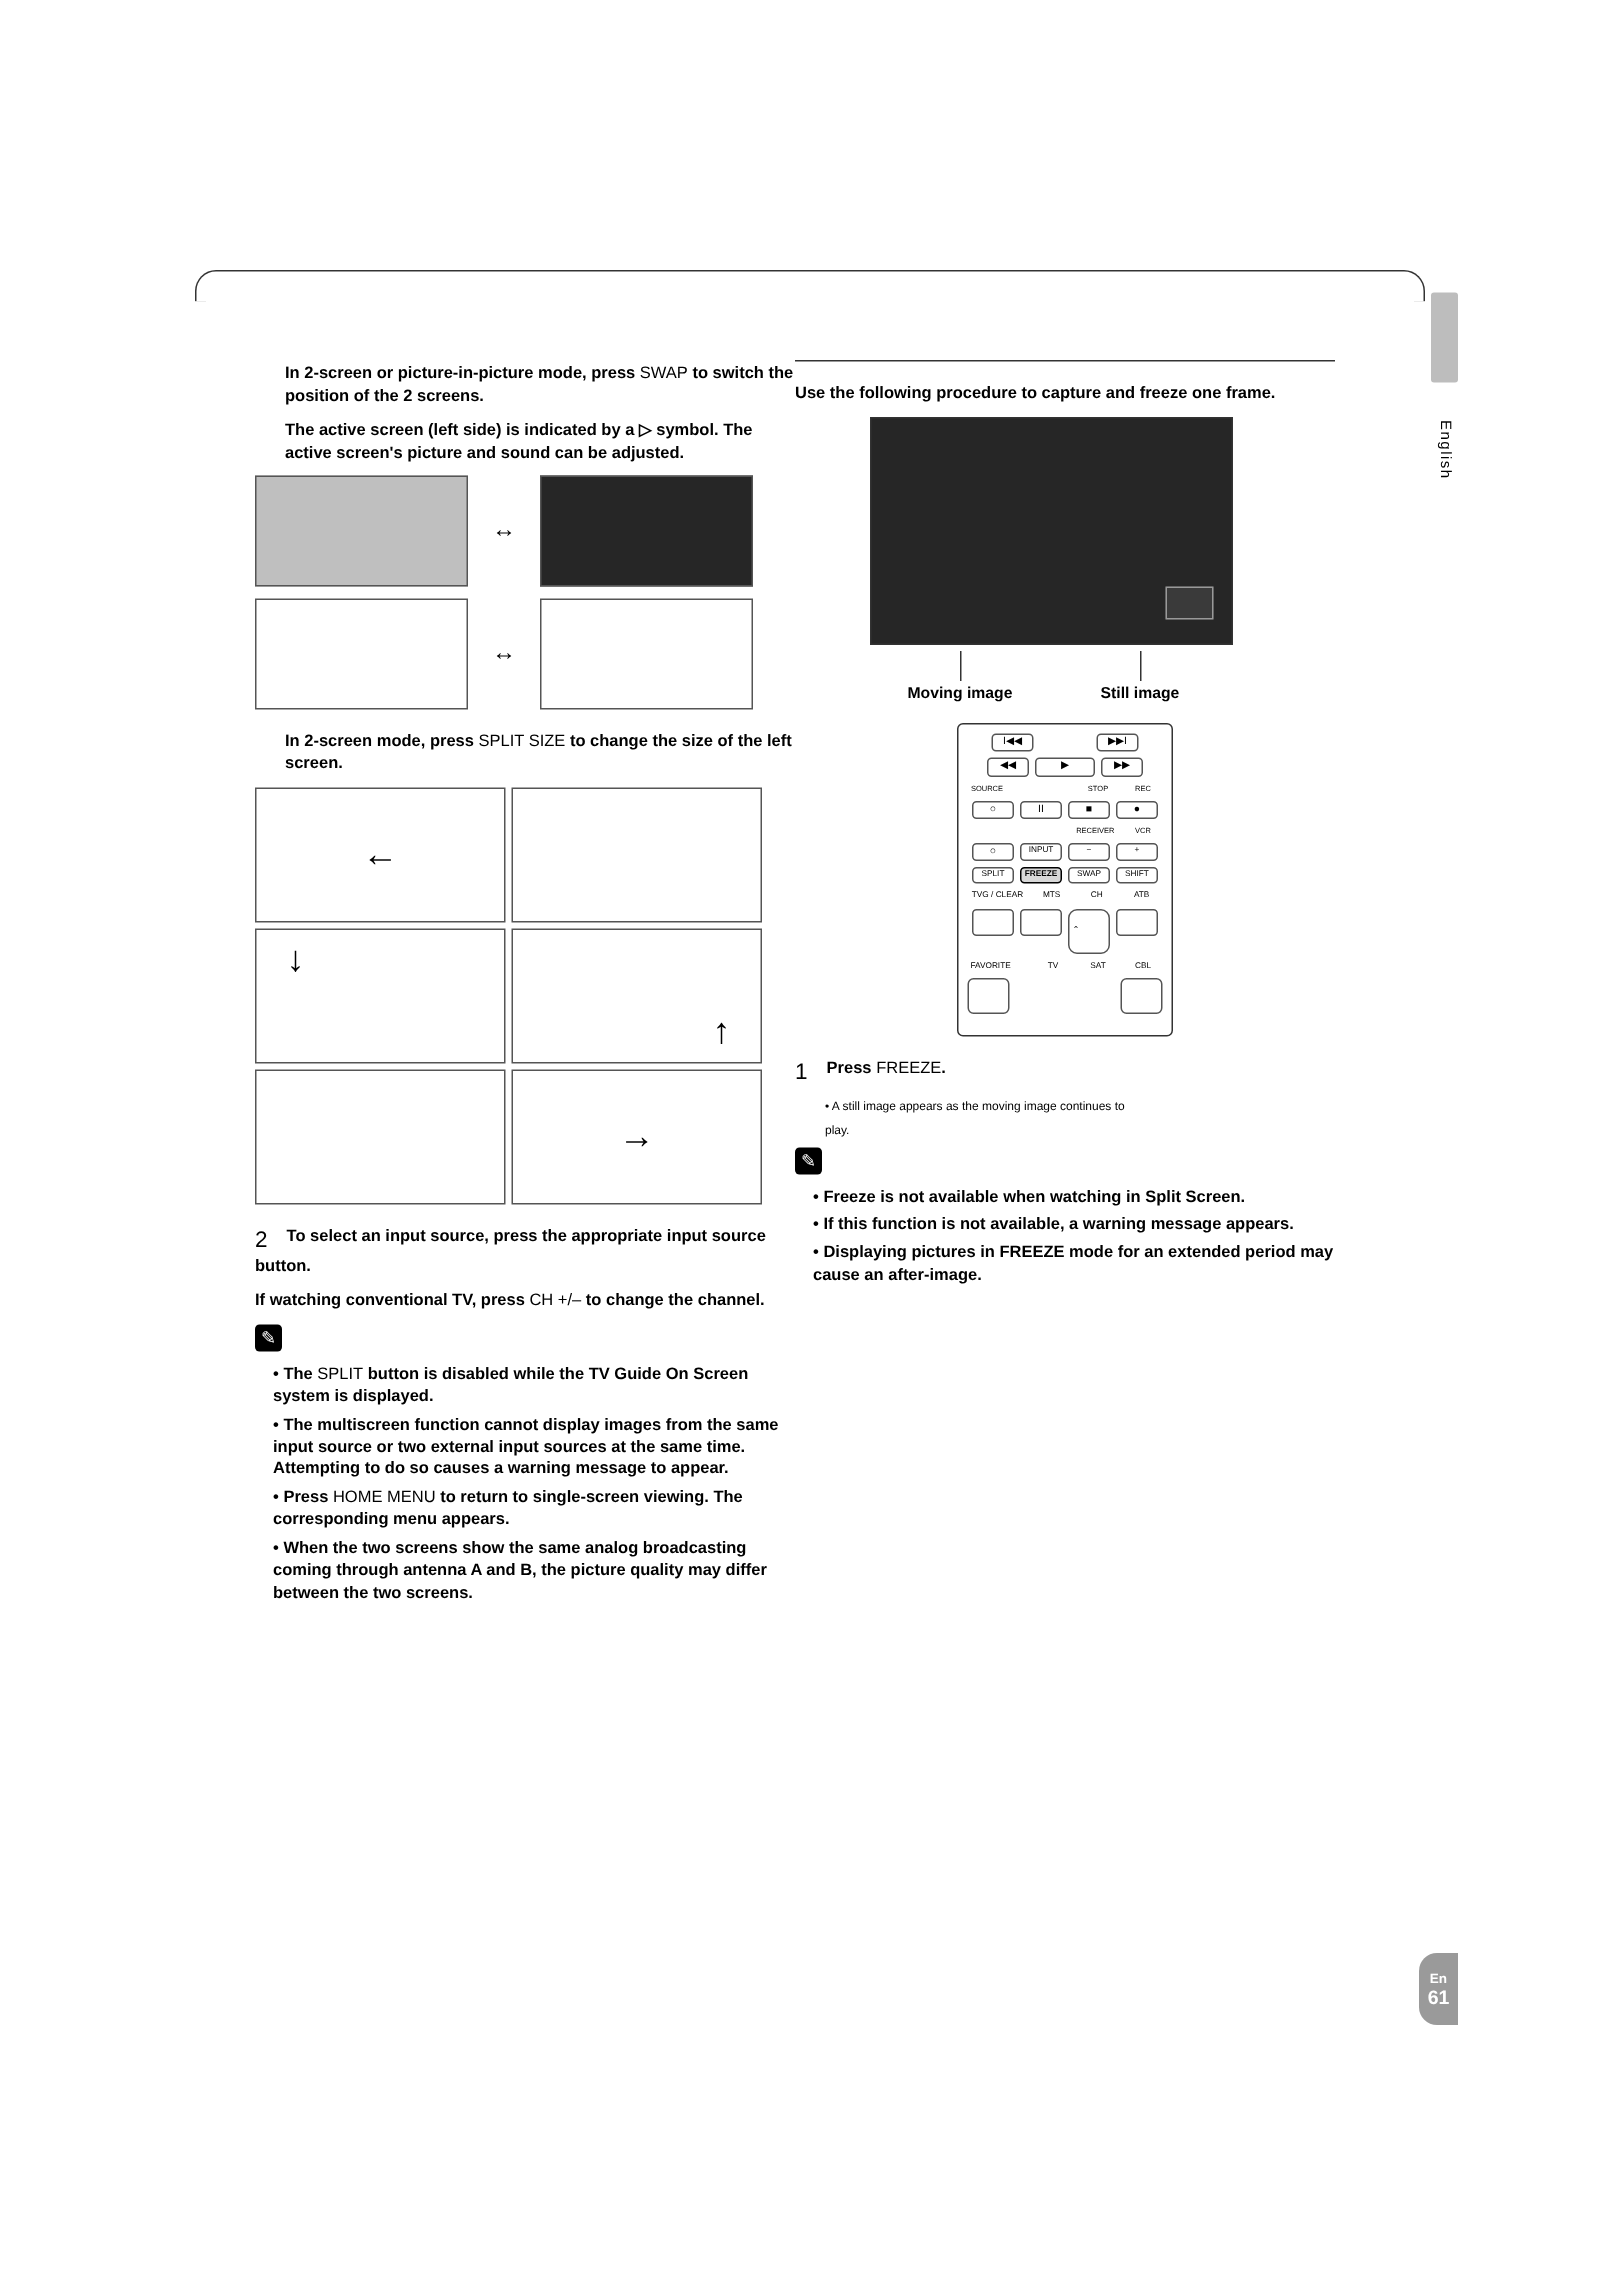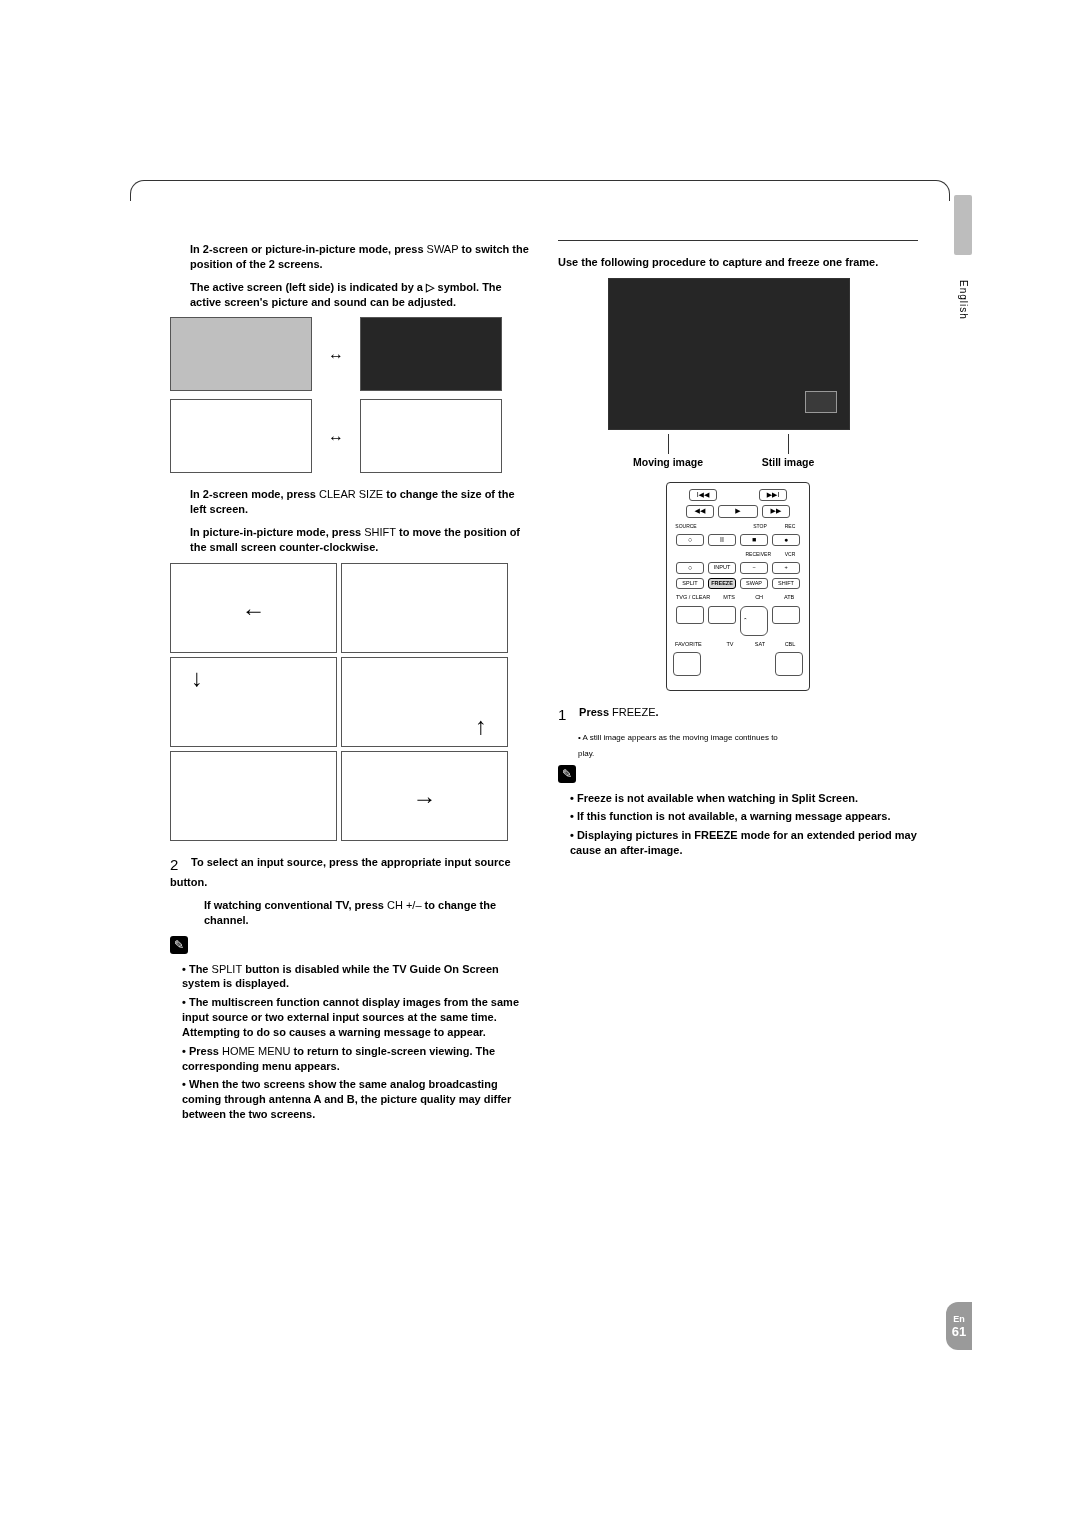--- a/index.html
+++ b/index.html
@@ -48,21 +48,20 @@
     text-orientation: mixed;
     font-size: 10px;
     letter-spacing: 1px;
   }
   .content {
     position: absolute;
     left: 170px;
     top: 240px;
     width: 760px;
     display: flex;
-    gap: 28px;
   }
   .col-l { width: 360px; }
   .col-r { width: 360px; }
   .step-prefix {
     display: inline-block;
     width: 18px;
     font-size: 15px;
     vertical-align: top;
   }
   .bold { font-weight: bold; }
@@ -195,24 +194,21 @@
       <div class="swap-arrow">↔</div>
       <div class="swap-box box-black"></div>
     </div>
     <div class="swap-row">
       <div class="swap-box box-white"></div>
       <div class="swap-arrow">↔</div>
       <div class="swap-box box-white"></div>
     </div>
 
     <p class="bold indent" style="margin-top:14px">
-      <span>In 2-screen mode, press </span><span style="font-weight:normal">CLEAR SIZE</span><span> to change the size of the left screen.</span>
-    </p>
-    <p class="bold indent">
-      <span>In picture-in-picture mode, press </span><span style="font-weight:normal">SHIFT</span><span> to move the position of the small screen counter-clockwise.</span>
+      <span>In 2-screen mode, press </span><span style="font-weight:normal">SPLIT SIZE</span><span> to change the size of the left screen.</span>
     </p>
 
     <div class="shift-grid">
       <div class="shift-row">
         <div class="shift-box">
             <span class="shift-arrow" style="left:50%;top:50%;transform:translate(-50%,-50%)">←</span>
           </div>
         <div class="shift-box"></div>
       </div>
       <div class="shift-row">
@@ -228,21 +224,21 @@
         <div class="shift-box">
             <span class="shift-arrow" style="left:50%;top:50%;transform:translate(-50%,-50%)">→</span>
           </div>
       </div>
     </div>
 
     <p style="margin-top:14px">
       <span class="step-prefix">2</span>
       <span class="bold">To select an input source, press the appropriate input source button.</span>
     </p>
-    <p class="bold" style="margin-left:34px">
+    <p class="bold" style="">
       <span>If watching conventional TV, press </span><span style="font-weight:normal">CH +/–</span><span> to change the channel.</span>
     </p>
 
     <div class="note-icon">✎</div>
     <ul class="dash">
       <li><span>The </span><span style="font-weight:normal">SPLIT</span><span> button is disabled while the TV Guide On Screen system is displayed.</span></li>
       <li>The multiscreen function cannot display images from the same input source or two external input sources at the same time. Attempting to do so causes a warning message to appear.</li>
       <li><span>Press </span><span style="font-weight:normal">HOME MENU</span><span> to return to single-screen viewing. The corresponding menu appears.</span></li>
       <li>When the two screens show the same analog broadcasting coming through antenna A and B, the picture quality may differ between the two screens.</li>
     </ul>

